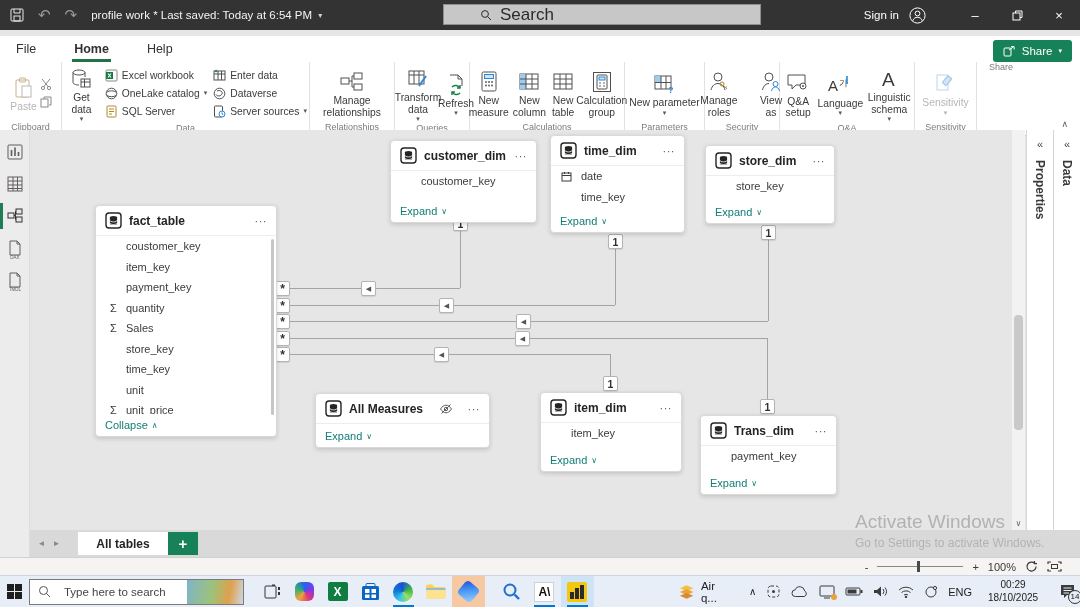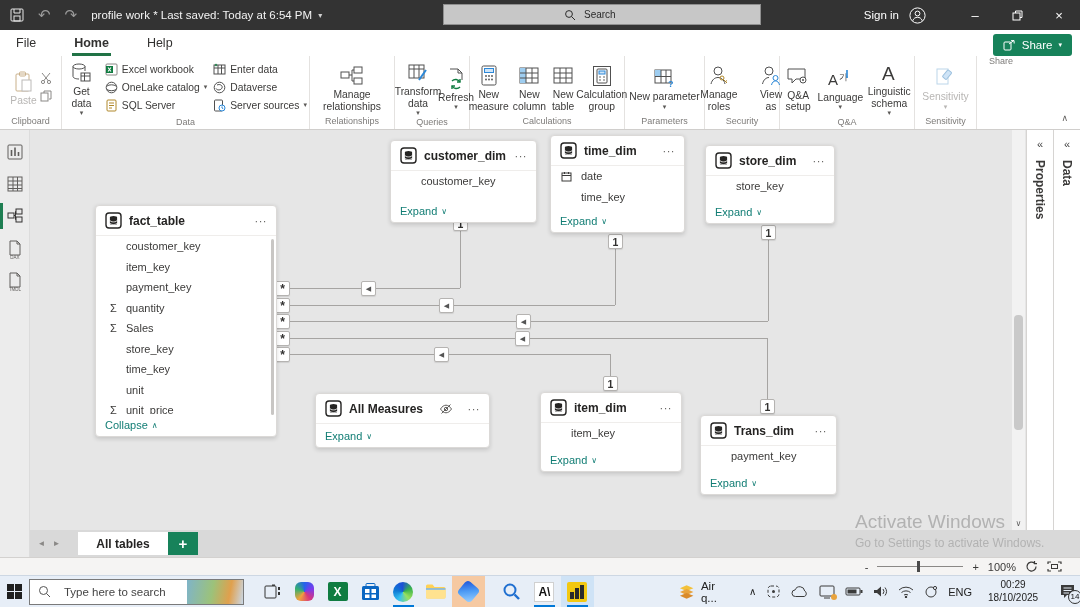--- a/index.html
+++ b/index.html
@@ -6,28 +6,28 @@
   html,body { width:1080px; height:607px; }
   body { font-family:"Liberation Sans","DejaVu Sans",sans-serif; position:relative; overflow:hidden; background:#e6e6e6; }
   svg { display:block; }
 
   
   .titlebar { position:absolute; left:0; top:0; width:1080px; height:30px; background:#333333; color:#fff; }
   .tb-left { position:absolute; left:10px; top:0; height:30px; display:flex; align-items:center; gap:14px; }
   .tb-doc { font-size:11.5px; color:#f3f3f3; display:flex; align-items:center; gap:6px; }
   .tb-caret { font-size:8px; color:#d0d0d0; }
   .tb-undo,.tb-redo { font-size:15px; color:#9a9a9a; }
-  .tb-search { position:absolute; left:443px; top:4px; width:318px; height:21px; background:#c7c7c7; border:1px solid #8f8f8f; display:flex; align-items:center; gap:8px; padding-left:120px; color:#2b2b2b; font-size:10px; }
+  .tb-search { position:absolute; left:443px; top:4px; width:318px; height:21px; background:#c7c7c7; border:1px solid #8f8f8f; display:flex; align-items:center; gap:8px; padding-left:36px; color:#2b2b2b; font-size:17px; }
   .tb-right { position:absolute; right:0; top:0; height:30px; display:flex; align-items:center; }
   .signin { font-size:11.5px; margin-right:10px; }
   .avatar { margin-right:28px; }
   .wbtn { width:42px; height:30px; display:flex; align-items:center; justify-content:center; font-size:13px; color:#fff; }
 
   
-  .ribbon { position:absolute; left:0; top:30px; width:1080px; height:100px; background:#ffffff; border-bottom:1px solid #d0cecc; }
+  .ribbon { position:absolute; left:0; top:36px; width:1080px; height:100px; background:#ffffff; border-bottom:1px solid #d0cecc; }
   .rtabs { height:26px; display:flex; align-items:flex-end; padding-left:14px; gap:34px; }
   .rtab { font-size:12.5px; color:#323130; padding:4px 2px 6px; }
   .rtab.active { font-weight:700; border-bottom:3px solid #217346; padding-bottom:3px; }
   .share-btn { position:absolute; right:8px; top:4px; height:22px; background:#17825a; color:#fff; border-radius:3px; display:flex; align-items:center; gap:6px; padding:0 10px; font-size:11.5px; }
   .rbody { position:absolute; left:0; top:26px; width:1080px; height:73px; display:flex; }
   .rgroup { height:100%; border-right:1px solid #e4e2e0; display:flex; flex-direction:column; }
   .rgc { flex:1; display:flex; align-items:center; justify-content:center; gap:2px; padding:2px 2px 0; }
   .rglabel { height:13px; font-size:9px; color:#7d7b79; text-align:center; }
   .bigbtn { display:flex; flex-direction:column; align-items:center; font-size:10.3px; line-height:1.12; color:#3b3a39; text-align:center; padding:2px 1px 0; }
   .bigbtn .bic { height:26px; display:flex; align-items:center; justify-content:center; }

